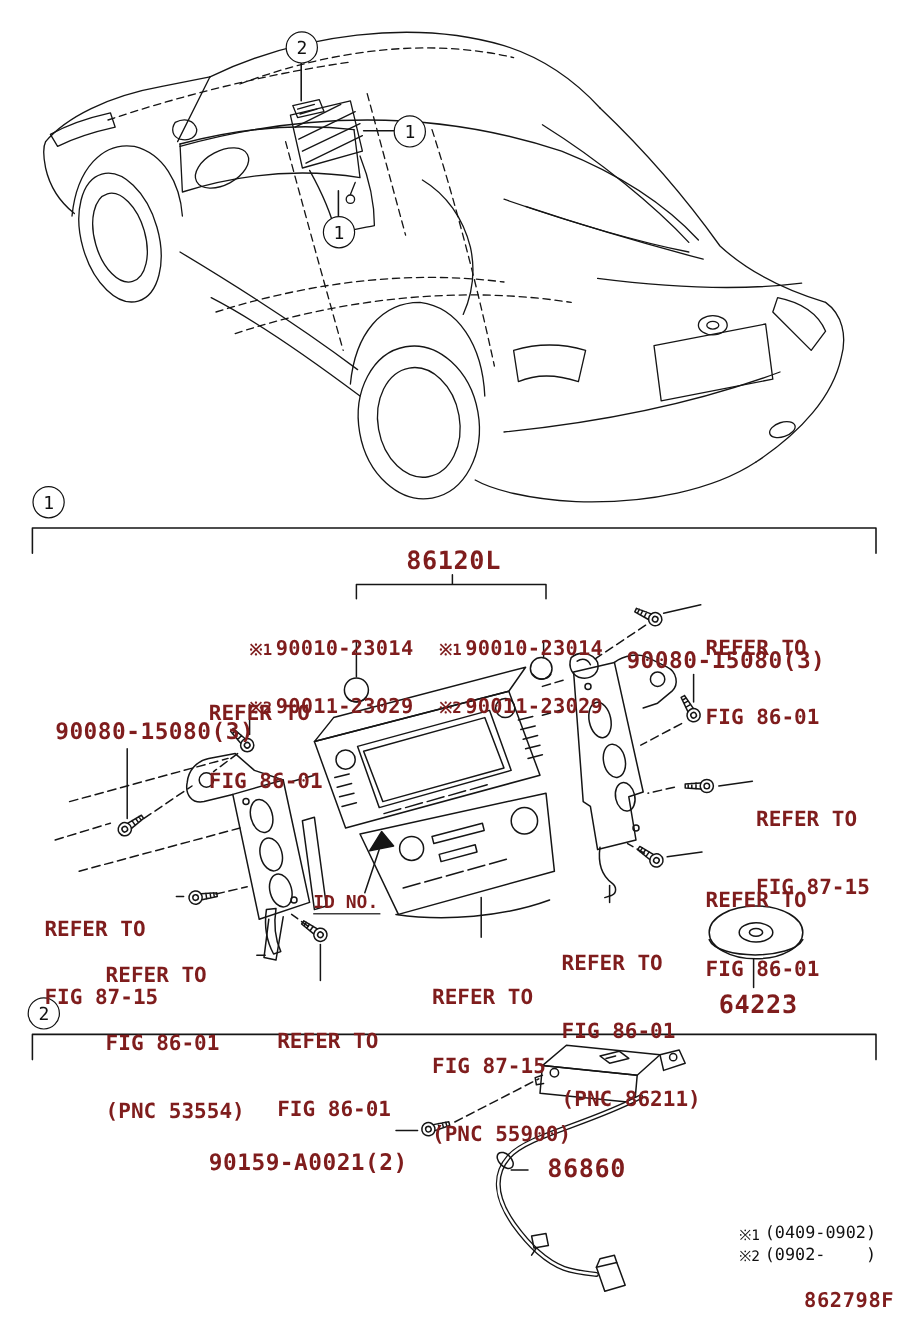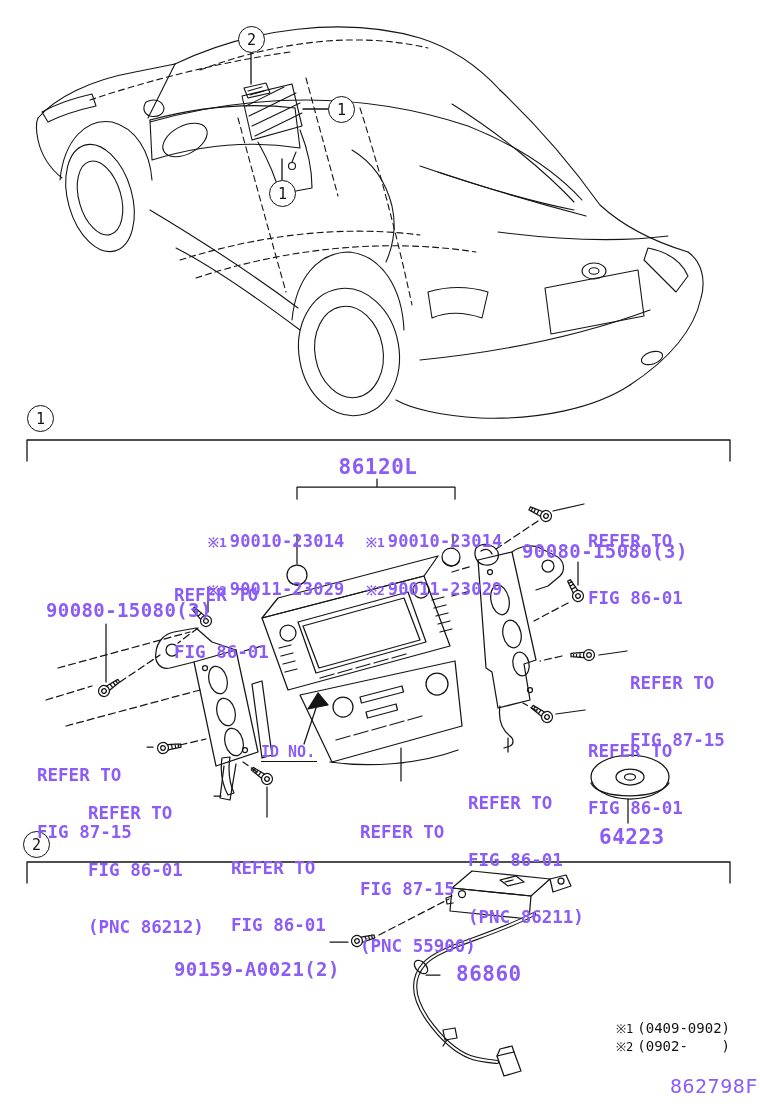--- a/index.html
+++ b/index.html
@@ -1,34 +1,34 @@
 <!DOCTYPE html>
 <html><head>
 <meta charset="utf-8">
 <style>
   html,body{margin:0;padding:0;background:#fff}
   .stage{position:relative;width:760px;height:1112px;background:#ffffff;overflow:hidden;
          font-family:"DejaVu Sans Mono","Liberation Mono",monospace;color:#111}
   svg.art{position:absolute;left:0;top:0}
-  .lbl{position:absolute;white-space:pre;font-weight:bold;color:#8b5cf6;line-height:1}
+  .lbl{position:absolute;white-space:pre;font-weight:bold;color:#7f1d1d;line-height:1}
   .ref{font-size:17.5px;line-height:19px}
   .ref3{font-size:17.5px;line-height:19px}
   .num{font-size:19px;letter-spacing:.4px}
   .big{font-size:21px;letter-spacing:.5px}
   .variant{display:block}
   .variant .row{display:flex;gap:3px;align-items:baseline;height:15.5px}
   .vmark{font-size:13px;font-weight:bold}
   .vnum{font-size:17px;font-weight:bold;letter-spacing:.2px}
   .idno{font-size:15px;font-weight:bold;border-bottom:1.6px solid #111;padding:0 2px 1px 0}
   .callout{position:absolute;box-sizing:border-box;width:27px;height:27px;border:1.7px solid #111;
            border-radius:50%;background:#fff;display:flex;align-items:center;justify-content:center;
            font-size:15px;font-weight:normal}
   .fn{position:absolute;display:flex;gap:4px;font-weight:normal;font-size:14px;line-height:16px;white-space:pre}
   .fnmark{font-size:12px;padding-top:1px}
-  .docnum{font-size:20px;font-weight:normal;letter-spacing:.5px}
+  .docnum{font-size:17px;font-weight:bold;letter-spacing:.5px}
 </style>
 </head>
 <body>
 
 <div class="stage">
 
   <svg class="art" width="760" height="1112" viewBox="0 0 760 1112" stroke="#151515" fill="none" stroke-linecap="round" stroke-linejoin="round">
     <defs>
       <g id="screw-shape">
         <circle cx="0" cy="0" r="5.5"></circle>
@@ -308,21 +308,21 @@
   </div>
 
   <div class="lbl ref" style="left:37px;top:728px">
     <div>REFER TO</div>
     <div>FIG 87-15</div>
   </div>
 
   <div class="lbl ref3" style="left:88px;top:766px">
     <div>REFER TO</div>
     <div>FIG 86-01</div>
-    <div>(PNC 86212)</div>
+    <div>(PNC 53554)</div>
   </div>
 
   <div class="lbl idno" style="left:261px;top:745px">ID NO.</div>
 
   <div class="lbl ref" style="left:231px;top:821px">
     <div>REFER TO</div>
     <div>FIG 86-01</div>
   </div>
 
   <div class="lbl ref3" style="left:360px;top:785px">

